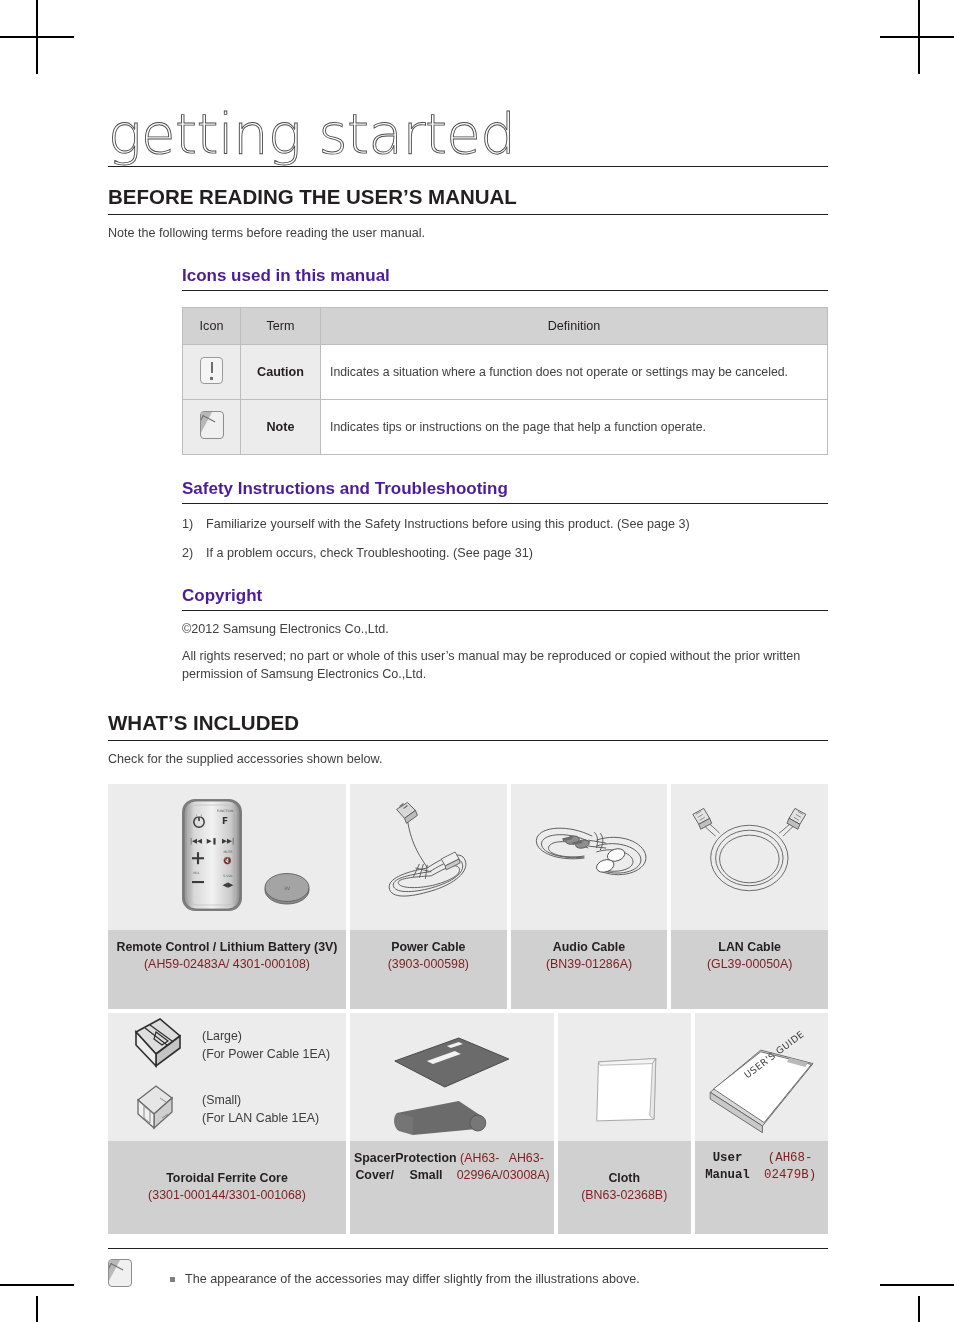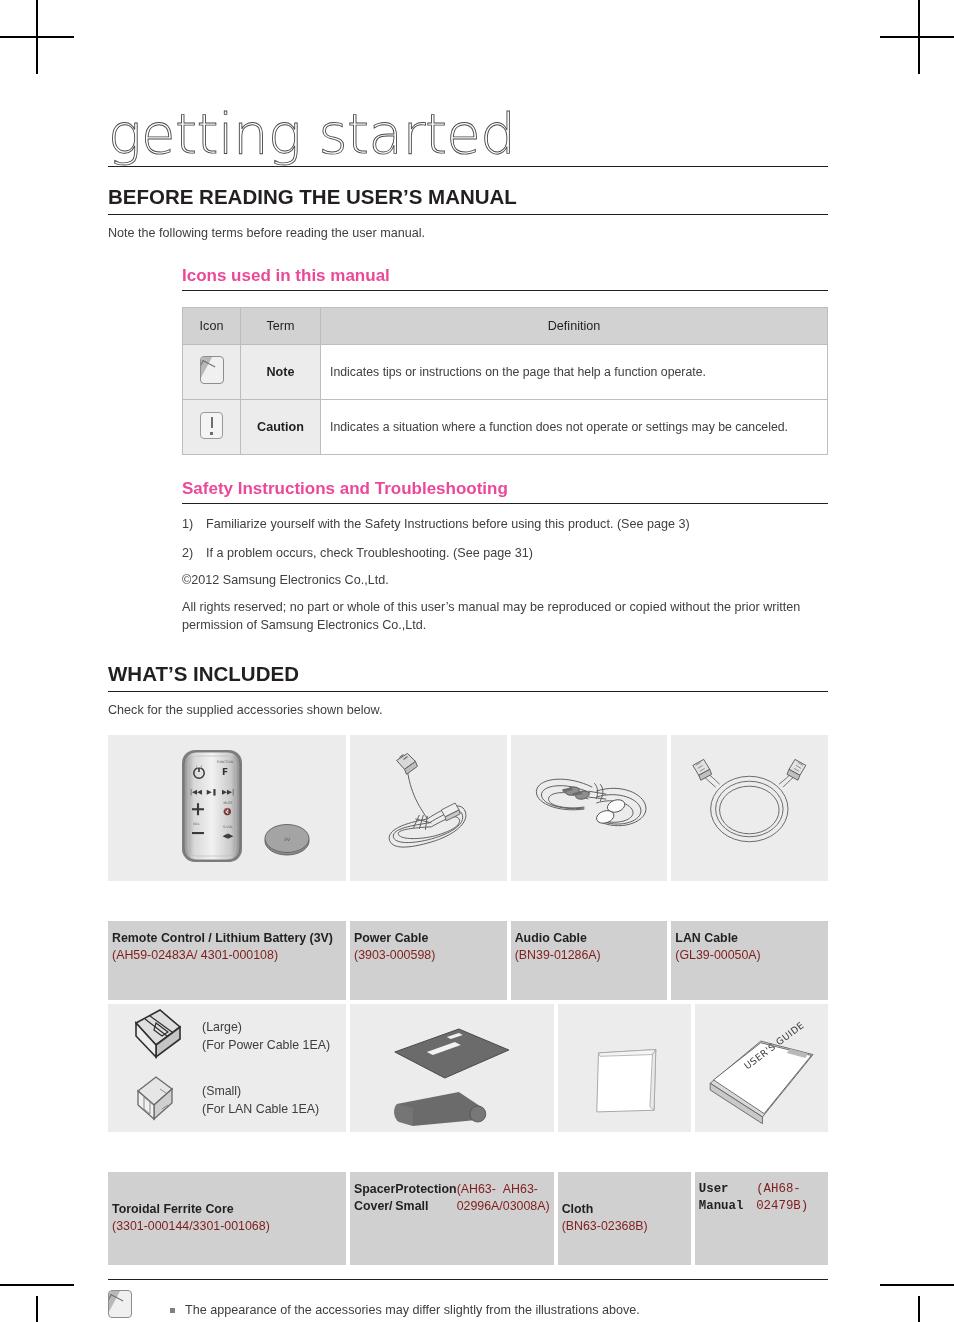--- a/index.html
+++ b/index.html
@@ -69,21 +69,21 @@
 
   
   .indent { margin-left: 74px; }
 
   .h2 {
     font-size: 17px;
     font-weight: bold;
     margin: 24px 0 0 0;
     padding-bottom: 4px;
     border-bottom: 1.2px solid #231f20;
-    color: #ec4899;
+    color: #4c1d95;
   }
 
   .ol-item {
     font-size: 12.6px;
     line-height: 18px;
     color: #404040;
     margin: 11px 0 0 0;
     display: flex;
   }
   .ol-item .num { width: 24px; flex: none; }
@@ -196,25 +196,24 @@
   .acc-cell { display: flex; flex-direction: column; }
   .acc-pic {
     background: #ececec;
     height: 146px;
     position: relative;
     overflow: hidden;
   }
   .acc-pic.tall { height: 128px; }
   .acc-cap {
     background: #d0d0d0;
-    text-align: left;
+    text-align: center;
     padding: 9px 4px 10px 4px;
     font-size: 12.4px;
     line-height: 17px;
-    margin-top: 40px;
   }
   .acc-cap.tall { min-height: 60px; }
   .acc-cap .nm { font-weight: bold; color: #231f20; display: block; }
   .acc-cap .pn { color: #7f1d1d; display: block; }
   .spacer-row { height: 4px; }
 
   
   .fc-row {
     display: flex;
     align-items: center;
@@ -275,45 +274,46 @@
         <thead>
           <tr>
             <th>Icon</th>
             <th>Term</th>
             <th>Definition</th>
           </tr>
         </thead>
         <tbody>
           <tr>
             <td class="c-icon">
+              <span class="glyph-caution"></span>
+            </td>
+            <td class="c-term">Caution</td>
+            <td class="c-def">Indicates a situation where a function does not operate or settings may be canceled.</td>
+          </tr>
+          <tr>
+            <td class="c-icon">
               <span class="glyph-note"></span>
             </td>
             <td class="c-term">Note</td>
             <td class="c-def">Indicates tips or instructions on the page that help a function operate.</td>
           </tr>
-          <tr>
-            <td class="c-icon">
-              <span class="glyph-caution"></span>
-            </td>
-            <td class="c-term">Caution</td>
-            <td class="c-def">Indicates a situation where a function does not operate or settings may be canceled.</td>
-          </tr>
         </tbody>
       </table>
 
       <div class="h2">Safety Instructions and Troubleshooting</div>
       <div class="ol-item">
         <span class="num">1)</span>
         <span>Familiarize yourself with the Safety Instructions before using this product. (See page 3)</span>
       </div>
       <div class="ol-item">
         <span class="num">2)</span>
         <span>If a problem occurs, check Troubleshooting. (See page 31)</span>
       </div>
 
+      <div class="h2">Copyright</div>
       <div class="body-text">©2012 Samsung Electronics Co.,Ltd.</div>
       <div class="body-text">All rights reserved; no part or whole of this user’s manual may be reproduced or copied without the prior written permission of Samsung Electronics Co.,Ltd.</div>
 
     </div>
 
     <div class="h1">WHAT’S INCLUDED</div>
     <div class="body-text">Check for the supplied accessories shown below.</div>
 
     <div class="acc-grid">
 

